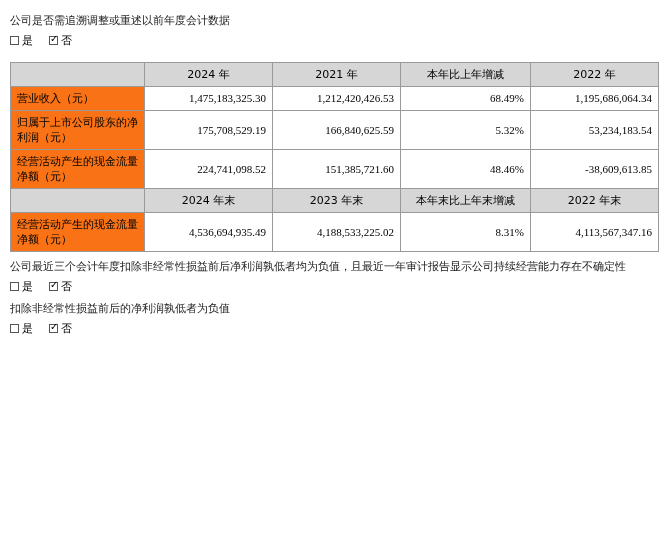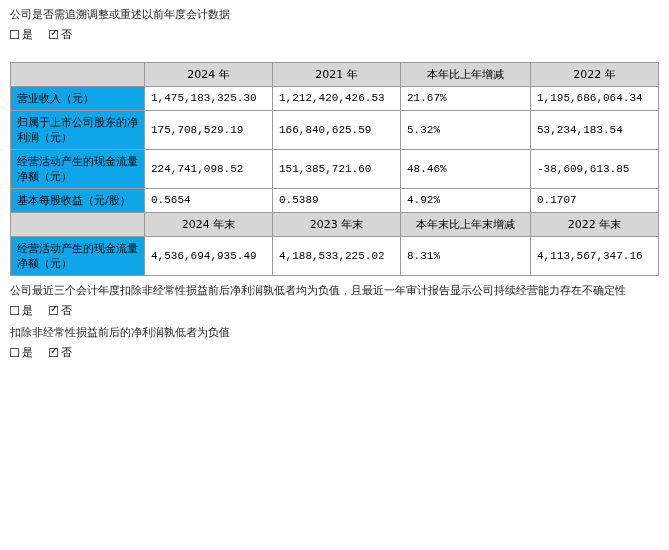--- a/index.html
+++ b/index.html
@@ -13,21 +13,21 @@
     font-family: "DejaVu Sans", "Liberation Sans", sans-serif;
     font-size: 11px;
     color: #000000;
     overflow: hidden;
   }
   .page {
     position: relative;
     width: 669px;
     height: 550px;
     box-sizing: border-box;
-    padding: 6px 10px 0 10px;
+    padding: 12px 10px 0 10px;
   }
   .para {
     font-size: 11px;
     line-height: 17px;
     color: #1a1a1a;
     margin: 0 0 4px 0;
   }
   .checkline {
     display: flex;
     align-items: center;
@@ -57,41 +57,41 @@
     left: 0px;
     top: -4px;
     font-size: 10px;
     line-height: 11px;
     color: #000;
   }
   table.fin {
     border-collapse: collapse;
     width: 648px;
     table-layout: fixed;
-    margin: 20px 0 6px 0;
+    margin: 14px 0 6px 0;
   }
   table.fin td, table.fin th {
     border: 1px solid #9a9a9a;
     padding: 4px 6px;
     font-size: 11px;
     line-height: 15px;
     vertical-align: middle;
     font-weight: normal;
   }
   .hdr {
     background: #d6d6d6;
     text-align: center;
   }
   .rowhdr {
-    background: #0ea5e9;
+    background: #f97316;
     text-align: left;
   }
   .num {
-    text-align: left;
-    font-family: Liberation Mono, monospace;
+    text-align: right;
+    font-family: Liberation Serif, serif;
   }
   .col-label { width: 134px; }
   .col-v { width: 128px; }
   .col-d { width: 130px; }
   .tail {
     margin-top: 2px;
   }
 </style>
 </head>
 <body>
@@ -125,43 +125,36 @@
         <th class="hdr">2024 年</th>
         <th class="hdr">2021 年</th>
         <th class="hdr">本年比上年增减</th>
         <th class="hdr">2022 年</th>
       </tr>
 
       <tr>
         <td class="rowhdr">营业收入（元）</td>
         <td class="num">1,475,183,325.30</td>
         <td class="num">1,212,420,426.53</td>
-        <td class="num">21.67%</td>
+        <td class="num">68.49%</td>
         <td class="num">1,195,686,064.34</td>
       </tr>
       <tr>
         <td class="rowhdr">归属于上市公司股东的净利润（元）</td>
         <td class="num">175,708,529.19</td>
         <td class="num">166,840,625.59</td>
         <td class="num">5.32%</td>
         <td class="num">53,234,183.54</td>
       </tr>
       <tr>
         <td class="rowhdr">经营活动产生的现金流量净额（元）</td>
         <td class="num">224,741,098.52</td>
         <td class="num">151,385,721.60</td>
         <td class="num">48.46%</td>
         <td class="num">-38,609,613.85</td>
-      </tr>
-      <tr>
-        <td class="rowhdr">基本每股收益（元/股）</td>
-        <td class="num">0.5654</td>
-        <td class="num">0.5389</td>
-        <td class="num">4.92%</td>
-        <td class="num">0.1707</td>
       </tr>
 
       <tr>
         <th class="hdr"></th>
         <th class="hdr">2024 年末</th>
         <th class="hdr">2023 年末</th>
         <th class="hdr">本年末比上年末增减</th>
         <th class="hdr">2022 年末</th>
       </tr>
 

